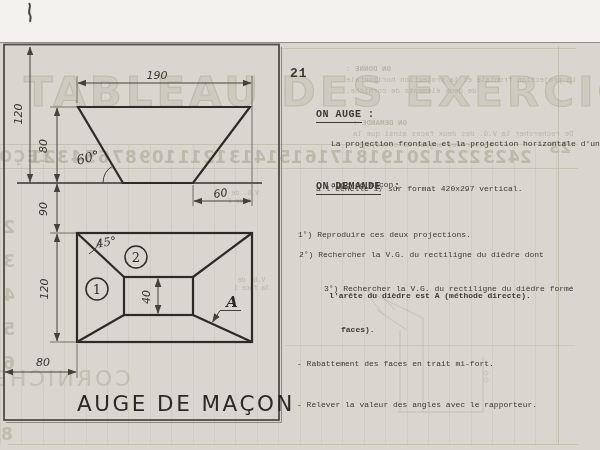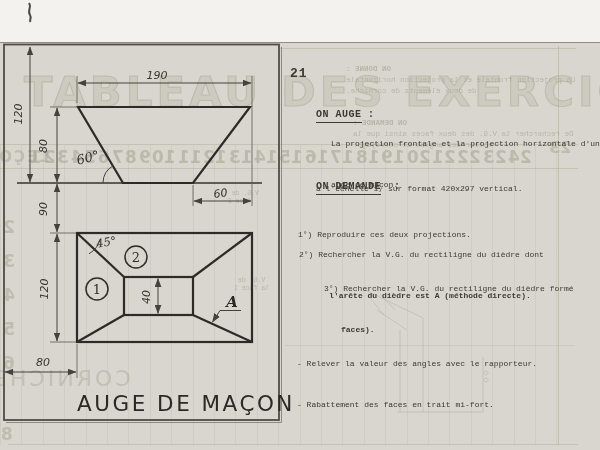--- a/index.html
+++ b/index.html
@@ -256,17 +256,17 @@
   <div class="typed body" style="left:299px;top:221px;text-align:center;">
     <div>2°) Rechercher la V.G. du rectiligne du dièdre dont</div>
     <div class="cont">l'arête du dièdre est A (méthode directe).</div>
   </div>
   <div class="typed body" style="left:299px;top:255px;margin-left:25px;">
     <div>3°) Rechercher la V.G. du rectiligne du dièdre formé</div>
     <div class="cont">faces).</div>
   </div>
 
   <div class="typed body" style="left:297px;top:330px;">
+    <div>- Rabattement des faces en trait mi-fort.</div>
     <div>- Relever la valeur des angles avec le rapporteur.</div>
-    <div>- Rabattement des faces en trait mi-fort.</div>
   </div>
 
 </div>
 
 </body></html>

